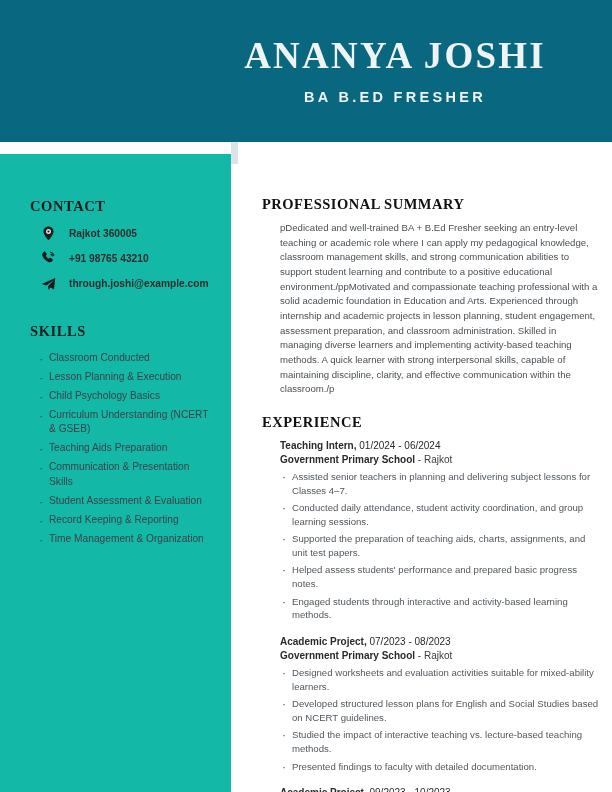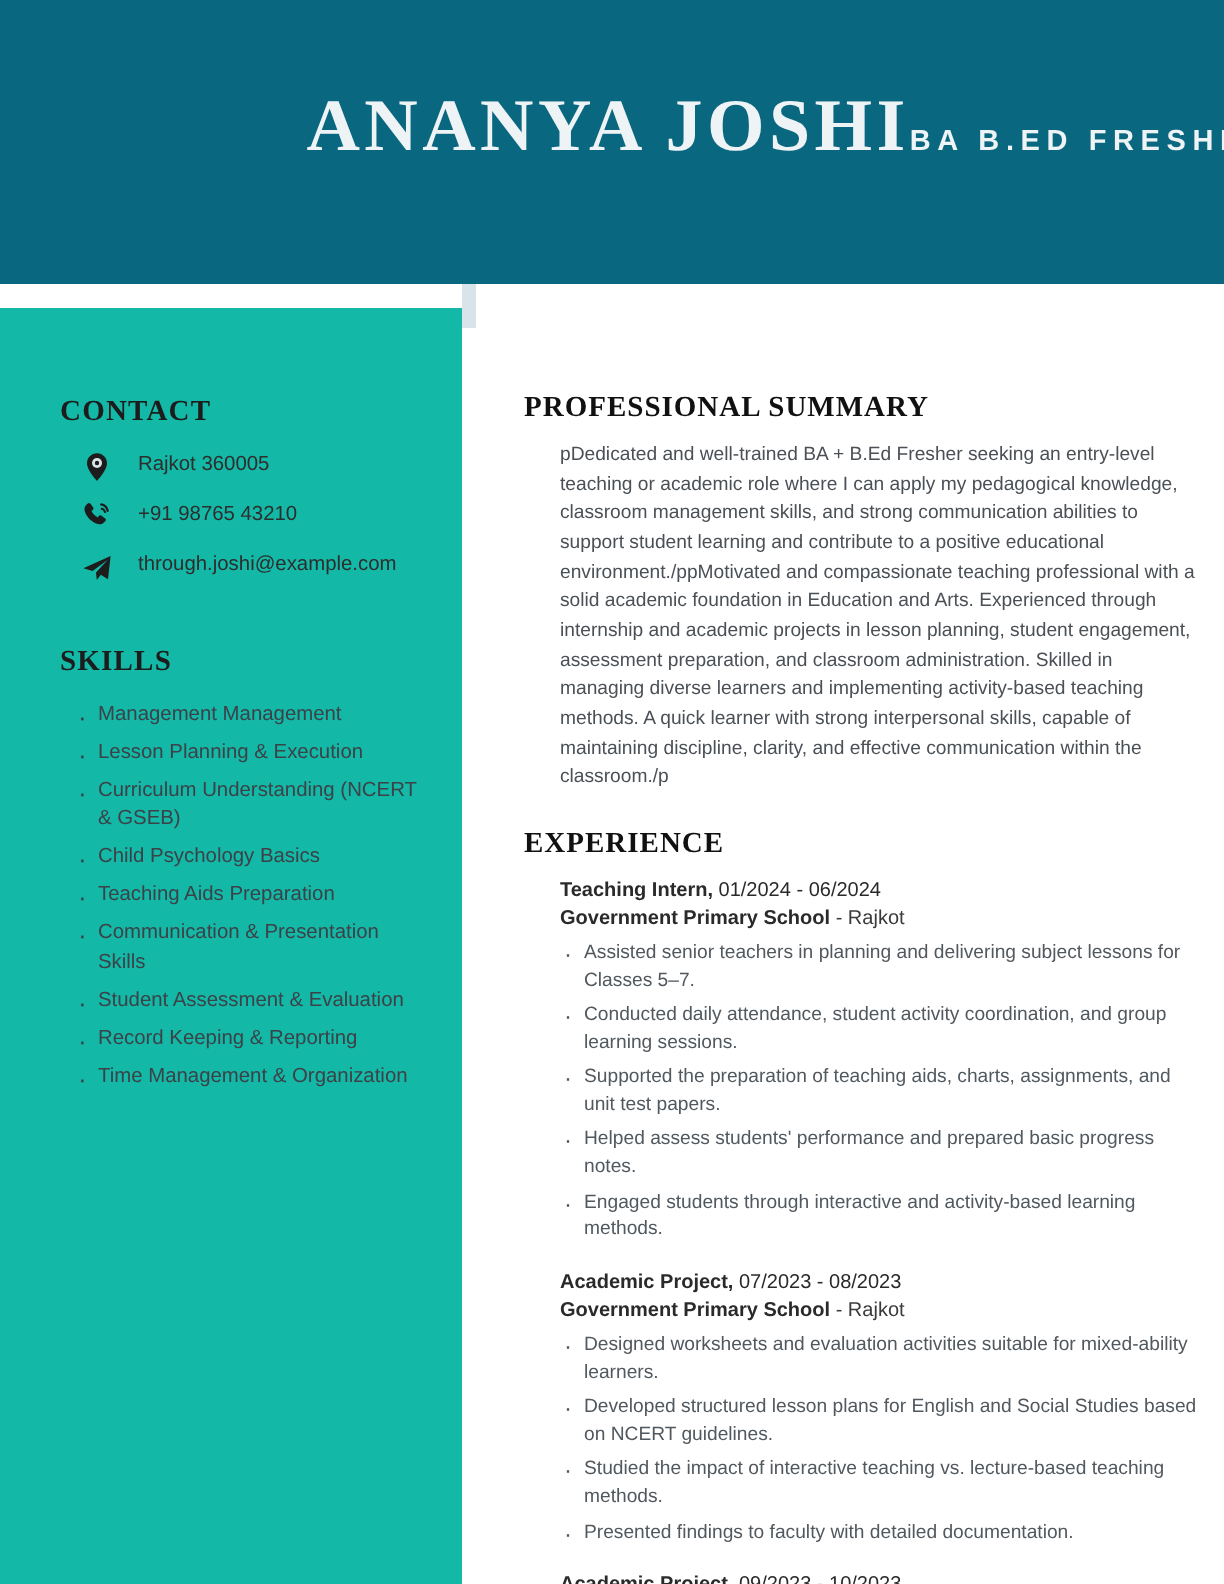--- a/index.html
+++ b/index.html
@@ -24,21 +24,21 @@
 
   
   .header {
     position: absolute;
     top: 0; left: 0;
     width: 612px;
     height: 142px;
     background: #0a6780;
     box-sizing: border-box;
     display: flex;
-    flex-direction: row;
+    flex-direction: column;
     align-items: center;
     justify-content: center;
     padding-left: 178px;
   }
   .header-name {
     font-family: "Liberation Serif", serif;
     font-weight: bold;
     font-size: 37px;
     letter-spacing: 2.2px;
     color: #eef3f5;
@@ -86,22 +86,24 @@
     color: #1c1c1c;
     margin: 0 0 11px 0;
   }
   .contact-list {
     list-style: none;
     margin: 0 0 32px 0;
     padding: 0;
   }
   .contact-item {
     display: flex;
+    align-items: center;
     margin-bottom: 10px;
     padding-left: 10px;
+    font-weight: bold;
   }
   .contact-icon {
     width: 17px;
     min-width: 17px;
     height: 15px;
     margin-right: 12px;
     display: flex;
     align-items: center;
     justify-content: center;
   }
@@ -241,24 +243,24 @@
           <svg width="15" height="14" viewBox="0 0 15 14">
             <path d="M14.3 1.0L0.7 7.1l4.6 1.4 7.6-5.6-5.9 6.4 0.4 3.7 2.0-2.6 3.6 2.2z" fill="#1c1c1c"></path>
           </svg>
         </span>
         <span class="contact-text">through.joshi@example.com</span>
       </li>
     </ul>
 
     <div class="side-heading">SKILLS</div>
     <ul class="skills-list">
-      <li class="skill-item">Management Management</li>
+      <li class="skill-item">Classroom Conducted</li>
       <li class="skill-item">Lesson Planning &amp; Execution</li>
+      <li class="skill-item">Child Psychology Basics</li>
       <li class="skill-item">Curriculum Understanding (NCERT &amp; GSEB)</li>
-      <li class="skill-item">Child Psychology Basics</li>
       <li class="skill-item">Teaching Aids Preparation</li>
       <li class="skill-item">Communication &amp; Presentation Skills</li>
       <li class="skill-item">Student Assessment &amp; Evaluation</li>
       <li class="skill-item">Record Keeping &amp; Reporting</li>
       <li class="skill-item">Time Management &amp; Organization</li>
     </ul>
   </div>
 
   <div class="main">
 
@@ -273,21 +275,21 @@
       <div class="exp-entry">
         <p class="exp-line1">
           <span class="exp-role">Teaching Intern,</span>
           <span class="exp-dates">01/2024 - 06/2024</span>
         </p>
         <p class="exp-line2">
           <span class="exp-org">Government Primary School</span>
           <span class="exp-loc">- Rajkot</span>
         </p>
         <ul class="exp-bullets">
-          <li class="exp-bullet">Assisted senior teachers in planning and delivering subject lessons for Classes 5–7.</li>
+          <li class="exp-bullet">Assisted senior teachers in planning and delivering subject lessons for Classes 4–7.</li>
           <li class="exp-bullet">Conducted daily attendance, student activity coordination, and group learning sessions.</li>
           <li class="exp-bullet">Supported the preparation of teaching aids, charts, assignments, and unit test papers.</li>
           <li class="exp-bullet">Helped assess students' performance and prepared basic progress notes.</li>
           <li class="exp-bullet">Engaged students through interactive and activity-based learning methods.</li>
         </ul>
       </div>
 
       <div class="exp-entry">
         <p class="exp-line1">
           <span class="exp-role">Academic Project,</span>

